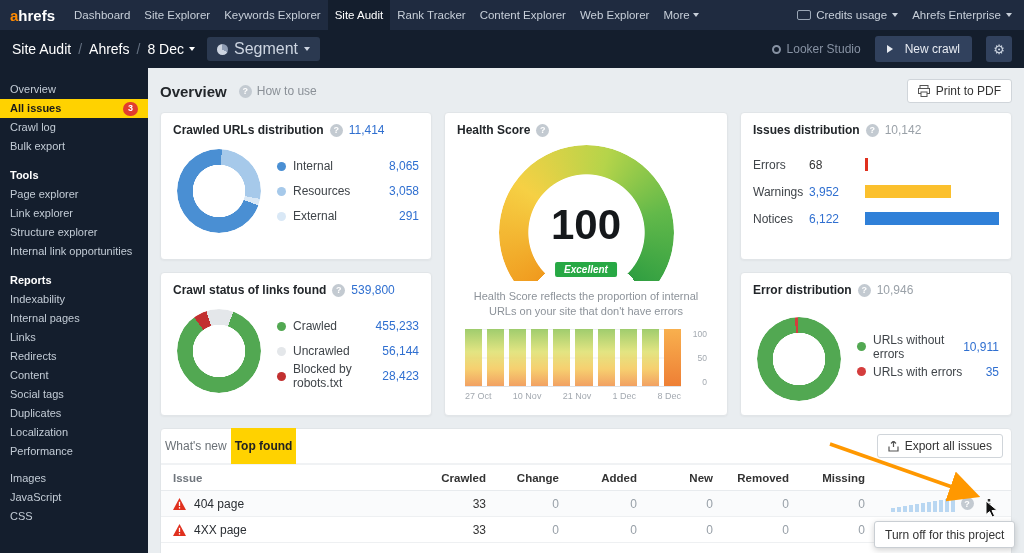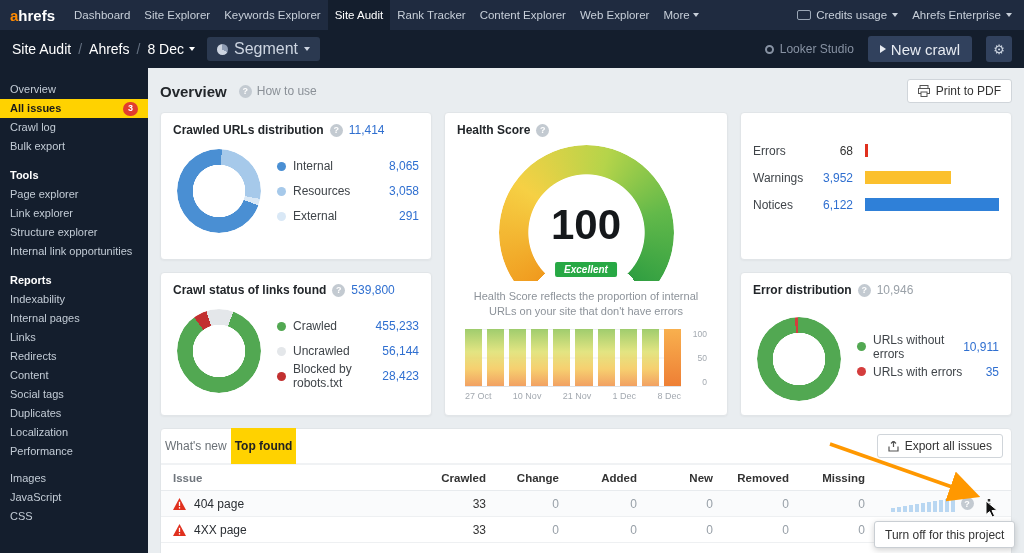--- a/index.html
+++ b/index.html
@@ -23,21 +23,21 @@
   .subheader { height:38px; background:#141e2d; display:flex; align-items:center; padding:0 12px; gap:12px; color:#fff; }
   .breadcrumb { font-size:14px; display:flex; align-items:center; gap:7px; }
   .crumb { cursor:pointer; }
   .crumb-sep { color:#647081; }
   .crumb-date { display:flex; align-items:center; gap:5px; cursor:pointer; }
   .segment-btn { background:#2b3950; border:none; color:#cdd5e1; font-size:16px; height:24px; border-radius:3px; display:flex; align-items:center; gap:6px; padding:0 10px; cursor:pointer; }
   .pie-icon { width:11px; height:11px; border-radius:50%; background:conic-gradient(#8e9cb3 0 120deg,#cdd5e1 120deg 360deg); display:inline-block; }
   .subheader-right { margin-left:auto; display:flex; align-items:center; gap:14px; }
   .looker { color:#8792a3; font-size:12px; display:flex; gap:6px; align-items:center; cursor:pointer; }
   .looker-icon { width:9px; height:9px; border:2px solid #8792a3; border-radius:50%; display:inline-block; }
-  .newcrawl-btn { background:#31415d; color:#e7ebf2; font-size:15px; height:26px; border-radius:3px; border:none; display:flex; align-items:center; gap:5px; padding:4px 12px; cursor:pointer; }
+  .newcrawl-btn { background:#31415d; color:#e7ebf2; font-size:12px; height:26px; border-radius:3px; border:none; display:flex; align-items:center; gap:12px; padding:4px 12px; cursor:pointer; }
   .play-icon { width:0; height:0; border-top:4px solid transparent; border-bottom:4px solid transparent; border-left:6px solid #e7ebf2; display:inline-block; }
   .gear-btn { background:#31415d; width:26px; height:26px; border-radius:3px; color:#cdd5e1; display:flex; align-items:center; justify-content:center; border:none; cursor:pointer; font-size:13px; }
   .gear-icon::before { content:"\2699"; }
 
   
   .body-row { display:flex; height:485px; }
   .sidebar { width:148px; background:#141e2d; color:#c3ccd6; font-size:11px; padding-top:12px; flex-shrink:0; }
   .side-item { padding:0 10px; line-height:19px; height:19px; cursor:pointer; display:flex; align-items:center; white-space:nowrap; }
   .side-item.active-yellow { background:#ffd200; color:#1a1a1a; font-weight:bold; }
   .badge { margin-left:auto; background:#e23d2e; color:#fff; border-radius:8px; min-width:15px; height:14px; font-size:9px; font-weight:bold; display:flex; align-items:center; justify-content:center; padding:0 4px; }
@@ -88,21 +88,21 @@
              border-bottom:1px solid #dfe3e7; background-image:linear-gradient(#eef1f3 1px,transparent 1px); background-size:100% 28.5px; }
   .hc-bar { flex:1; height:100%; background:linear-gradient(180deg,#93c65a 0%,#dfe171 40%,#f5c95c 70%,#f0944d 100%); opacity:.88; }
   .hc-bar.current { background:linear-gradient(180deg,#f8b04e,#ee7f35); opacity:1; }
   .hc-axis { width:26px; display:flex; flex-direction:column; justify-content:space-between; font-size:8.5px; color:#a3a9b0; text-align:right; height:58px; padding-left:5px; }
   .hc-dates { display:flex; justify-content:space-between; font-size:9px; color:#a3a9b0; margin-top:4px; padding-right:26px; }
 
   
   .dist-rows { margin-top:14px; }
   .dist-row { display:flex; align-items:center; height:27px; font-size:12px; }
   .dist-label { width:56px; color:#3f4449; }
-  .dist-value { width:44px; text-align:right; margin-right:12px; cursor:pointer; }
+  .dist-value { width:44px; text-align:left; margin-right:12px; cursor:pointer; }
   .dist-value.blue { color:#2f6fd0; }
   .dist-value.dark { color:#333; }
   .dist-bar-wrap { flex:1; }
   .dist-bar { height:13px; }
   .bar-errors { width:3px; background:#e0301e; }
   .bar-warnings { width:64%; background:#fbc02d; }
   .bar-notices { width:100%; background:#2f80d8; }
 
   
   .panel { margin-top:12px; background:#fff; border:1px solid #e1e5e8; border-radius:4px; height:160px; }
@@ -308,20 +308,25 @@
               <span>27 Oct</span>
               <span>10 Nov</span>
               <span>21 Nov</span>
               <span>1 Dec</span>
               <span>8 Dec</span>
             </div>
           </div>
         </div>
 
         <div class="card" style="grid-column:3;grid-row:1">
+          <div class="card-head">
+            <span class="card-title">Issues distribution</span>
+            <span class="qicon"></span>
+            <span class="card-total total-muted">10,142</span>
+          </div>
           <div class="dist-rows">
             <div class="dist-row">
               <span class="dist-label">Errors</span>
               <span class="dist-value dark">68</span>
               <div class="dist-bar-wrap">
                   <div class="dist-bar bar-errors"></div>
                 </div>
             </div>
             <div class="dist-row">
               <span class="dist-label">Warnings</span>

